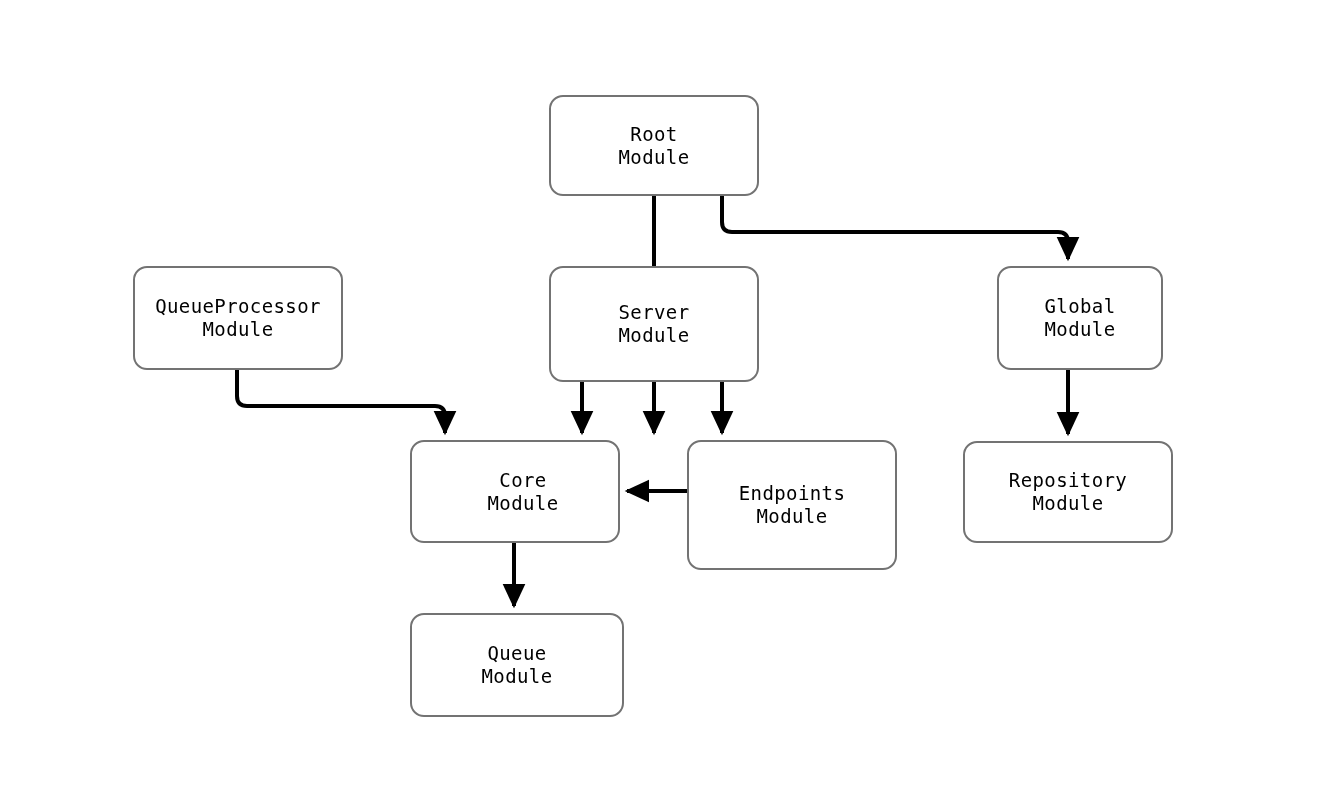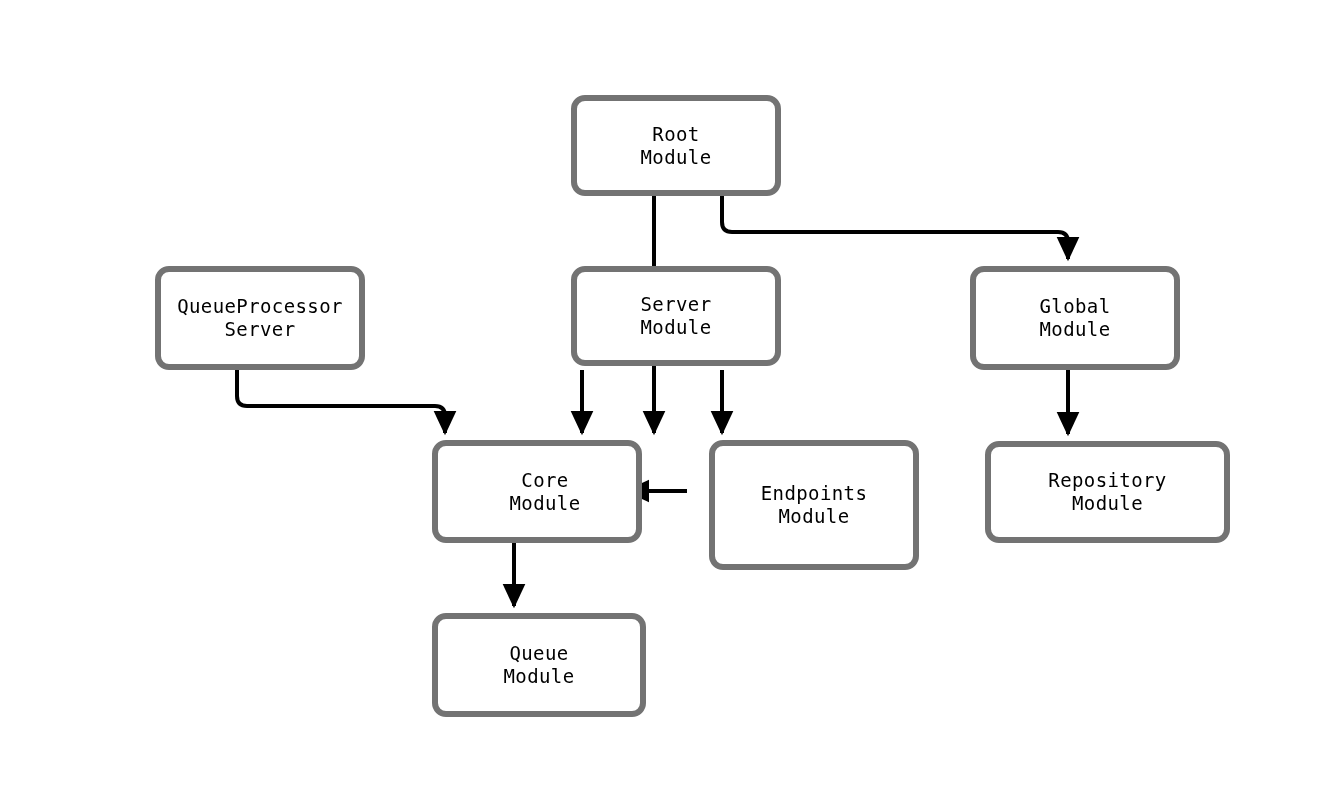--- a/index.html
+++ b/index.html
@@ -20,27 +20,26 @@
     position: absolute;
     left: 0;
     top: 0;
     width: 1337px;
     height: 809px;
   }
   .node {
     position: absolute;
     box-sizing: border-box;
     background: #ffffff;
-    border: 6px solid #737373;
+    border: 2px solid #737373;
     border-radius: 14px;
     display: flex;
     align-items: center;
     justify-content: center;
     z-index: 2;
-    margin-left: 22px;
   }
   .node-label {
     text-align: center;
     color: #000000;
     font-size: 19px;
     line-height: 23px;
     font-weight: 400;
     letter-spacing: 0.4px;
     white-space: pre;
     user-select: none;
@@ -78,44 +77,44 @@
     </g>
   </svg>
 
   <div class="node" style="left:549px; top:95px; width:210px; height:101px;">
     <span class="node-label">Root
 Module</span>
   </div>
 
   <div class="node" style="left:133px; top:266px; width:210px; height:104px;">
     <span class="node-label">QueueProcessor
-Server</span>
+Module</span>
   </div>
 
-  <div class="node" style="left:549px; top:266px; width:210px; height:100px;">
+  <div class="node" style="left:549px; top:266px; width:210px; height:116px;">
     <span class="node-label">Server
 Module</span>
   </div>
 
-  <div class="node" style="left:948px; top:266px; width:210px; height:104px;">
+  <div class="node" style="left:997px; top:266px; width:166px; height:104px;">
     <span class="node-label">Global
 Module</span>
   </div>
 
   <div class="node" style="left:410px; top:440px; width:210px; height:103px;padding-left:16px;">
     <span class="node-label">Core
 Module</span>
   </div>
 
   <div class="node" style="left:687px; top:440px; width:210px; height:130px;">
     <span class="node-label">Endpoints
 Module</span>
   </div>
 
-  <div class="node" style="left:963px; top:441px; width:245px; height:102px;">
+  <div class="node" style="left:963px; top:441px; width:210px; height:102px;">
     <span class="node-label">Repository
 Module</span>
   </div>
 
   <div class="node" style="left:410px; top:613px; width:214px; height:104px;">
     <span class="node-label">Queue
 Module</span>
   </div>
 
 </div>

